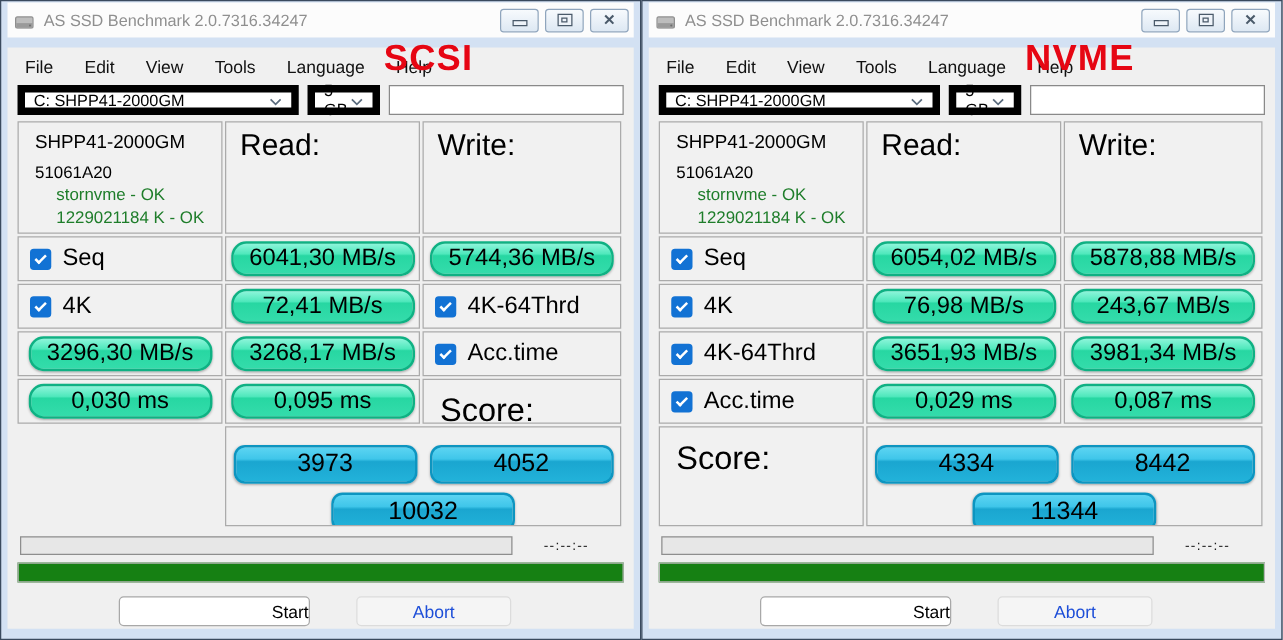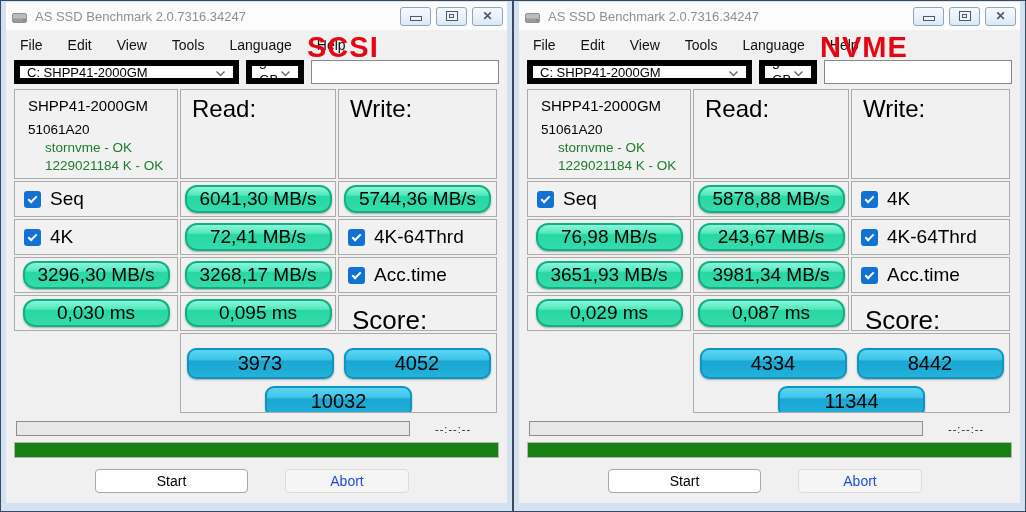--- a/index.html
+++ b/index.html
@@ -1,20 +1,20 @@
 <!DOCTYPE html>
 <html><head>
 <meta charset="utf-8">
 <style>
   * { margin:0; padding:0; box-sizing:border-box; }
   body { font-family:"Liberation Sans", sans-serif; background:#222; width:1026px; height:512px; overflow:hidden; }
   .screen { display:flex; width:1026px; height:512px; }
 
   .window { width:513px; height:512px; border:1px solid #3a4a5e; background:#d3e1f3;
-            padding:1px 5px 0 5px; display:flex; flex-direction:column; position:relative; }
+            padding:1px 5px 0 5px; display:flex; flex-direction:column; position:relative;gap:8px; }
 
   
   .titlebar { height:28px; background:#fcfcfc; display:flex; align-items:center; padding:0 4px 0 6px; flex:none; }
   .app-icon { display:flex; align-items:center; }
   .title-text { color:#8f8f8f; font-size:13px; margin-left:8px; flex:1; white-space:nowrap; }
   .win-btns { display:flex; gap:5px; }
   .win-btn { width:31px; height:19px; border:1px solid #8fa5bd; border-radius:3px;
              background:linear-gradient(#f7fafd,#dde8f3); display:flex; align-items:center; justify-content:center;
              color:#4a5a6a; cursor:pointer; }
   .glyph-min { width:12px; height:5px; border:1px solid #4a5a6a; background:#eef3f9; margin-top:4px; }
@@ -72,21 +72,21 @@
   .score-row { display:flex; gap:10px; justify-content:center; }
 
   .progress-row { display:flex; align-items:center; margin:8px 8px 0 10px; flex:none; }
   .progress-bar { width:394px; height:15px; background:#e7e7e7; border:1px solid #8e8e8e; }
   .eta { margin-left:25px; font-size:11px; color:#1a1a1a; letter-spacing:1px; }
 
   .green-bar { margin:6px 8px 0 8px; height:16px; background:#168013; border:1px solid #b5b5b5; flex:none; }
 
   .btn-row { display:flex; margin-top:11px; flex:none; }
   .btn { height:24px; border-radius:4px; font-size:14px; font-family:"Liberation Sans", sans-serif; cursor:pointer; }
-  .btn.start { width:153px; margin-left:89px; background:#fff; border:1px solid #a8a8a8; color:#000; }
+  .btn.start { width:153px; margin-left:89px; background:#fff; border:1px solid #a8a8a8; color:#000;text-align:right; }
   .btn.abort { width:124px; margin-left:37px; background:#f5f5f5; border:1px solid #dcdcdc; color:#1d4ed8; }
 </style>
 </head>
 <body>
 
 <div class="screen">
 
   <div class="window">
     <div class="titlebar">
       <span class="app-icon">
@@ -285,20 +285,23 @@
         <div class="cell head-cell">Read:</div>
         <div class="cell head-cell">Write:</div>
 
         <div class="cell label-cell">
           <span class="checkbox">
               <span class="check"></span>
             </span>
           <span class="row-label">Seq</span>
         </div>
         <div class="cell value-cell">
+            <div class="pill green">6054,02 MB/s</div>
+          </div>
+        <div class="cell value-cell">
             <div class="pill green">5878,88 MB/s</div>
           </div>
 
         <div class="cell label-cell">
           <span class="checkbox">
               <span class="check"></span>
             </span>
           <span class="row-label">4K</span>
         </div>
         <div class="cell value-cell">

